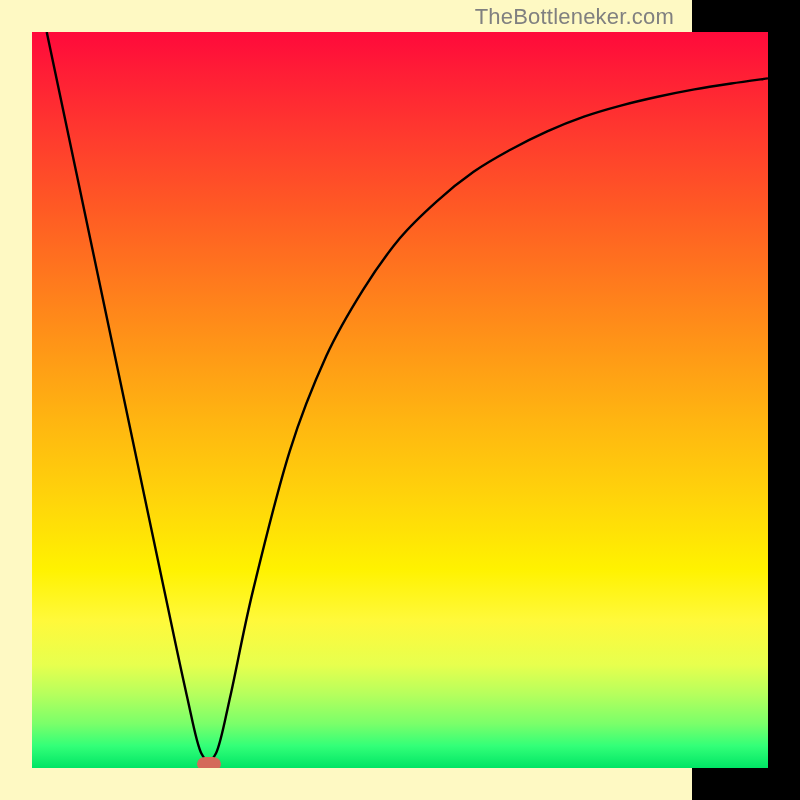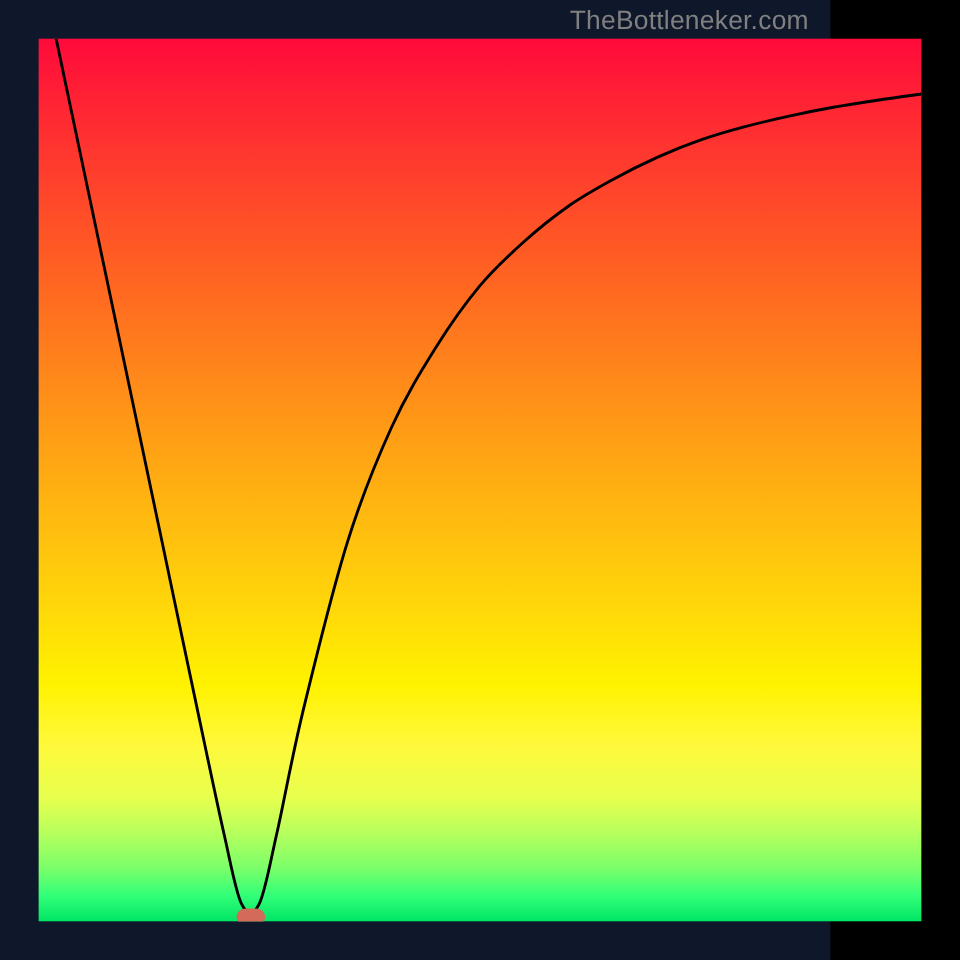--- a/index.html
+++ b/index.html
@@ -8,21 +8,21 @@
     width: 800px;
     height: 800px;
     background: #000;
     overflow: hidden;
     font-family: Arial, Helvetica, sans-serif;
   }
   .frame {
     position: relative;
     width: 692px;
     height: 800px;
-    background: #0f172a;
+    background: #fef9c3;
     text-decoration: underline;
   }
   .plot {
     position: absolute;
     left: 32px;
     top: 32px;
     width: 736px;
     height: 736px;
     overflow: hidden;
   }

